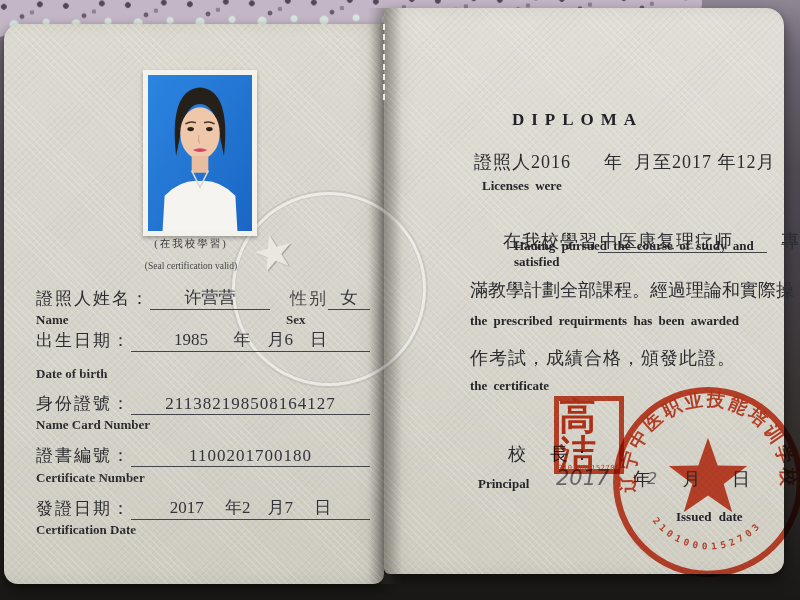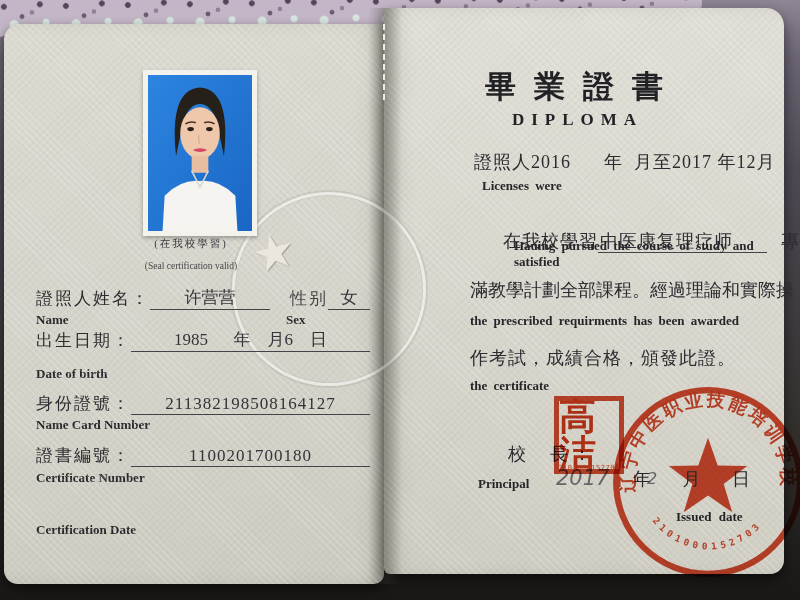--- a/index.html
+++ b/index.html
@@ -127,26 +127,29 @@
       <span class="fval" style="flex:1 1 auto;letter-spacing:1px;">211382198508164127</span>
     </div>
     <span class="en-label" style="left:32px;top:393px;">Name Card Number</span>
 
     <div class="frow" style="top:420px;">
       <span class="zh-label">證書編號：</span>
       <span class="fval" style="flex:1 1 auto;letter-spacing:1px;">1100201700180</span>
     </div>
     <span class="en-label" style="left:32px;top:446px;">Certificate Number</span>
 
+    <div class="frow" style="top:472px;">
+      <span class="zh-label">發證日期：</span>
+      <span class="fval" style="flex:1 1 auto;">2017     年2    月7     日</span>
+    </div>
     <span class="en-label" style="left:32px;top:498px;">Certification Date</span>
   </div>
 
   <div class="page page-right">
 
-    <div class="rp-el title-zh">畢業證書</div>
     <div class="rp-el title-en">DIPLOMA</div>
 
     <div class="rp-el zh-line" style="left:90px;top:142px;">證照人2016      年  月至2017 年12月</div>
     <div class="rp-el en-line" style="left:98px;top:170px;">Licenses were</div>
 
     <div class="rp-el zh-line" style="left:86px;top:200px;">
       <span>在我校學習</span><span class="major-underline">中医康复理疗师</span><span style="margin-left:14px;">專業，修</span>
     </div>
     <div class="rp-el en-line" style="left:86px;top:230px;margin-left:44px;">Hauing pursued  the course of study and satisfied</div>
     <div class="rp-el zh-line" style="left:86px;top:270px;letter-spacing:0;">滿教學計劃全部課程。經過理論和實際操</div>

